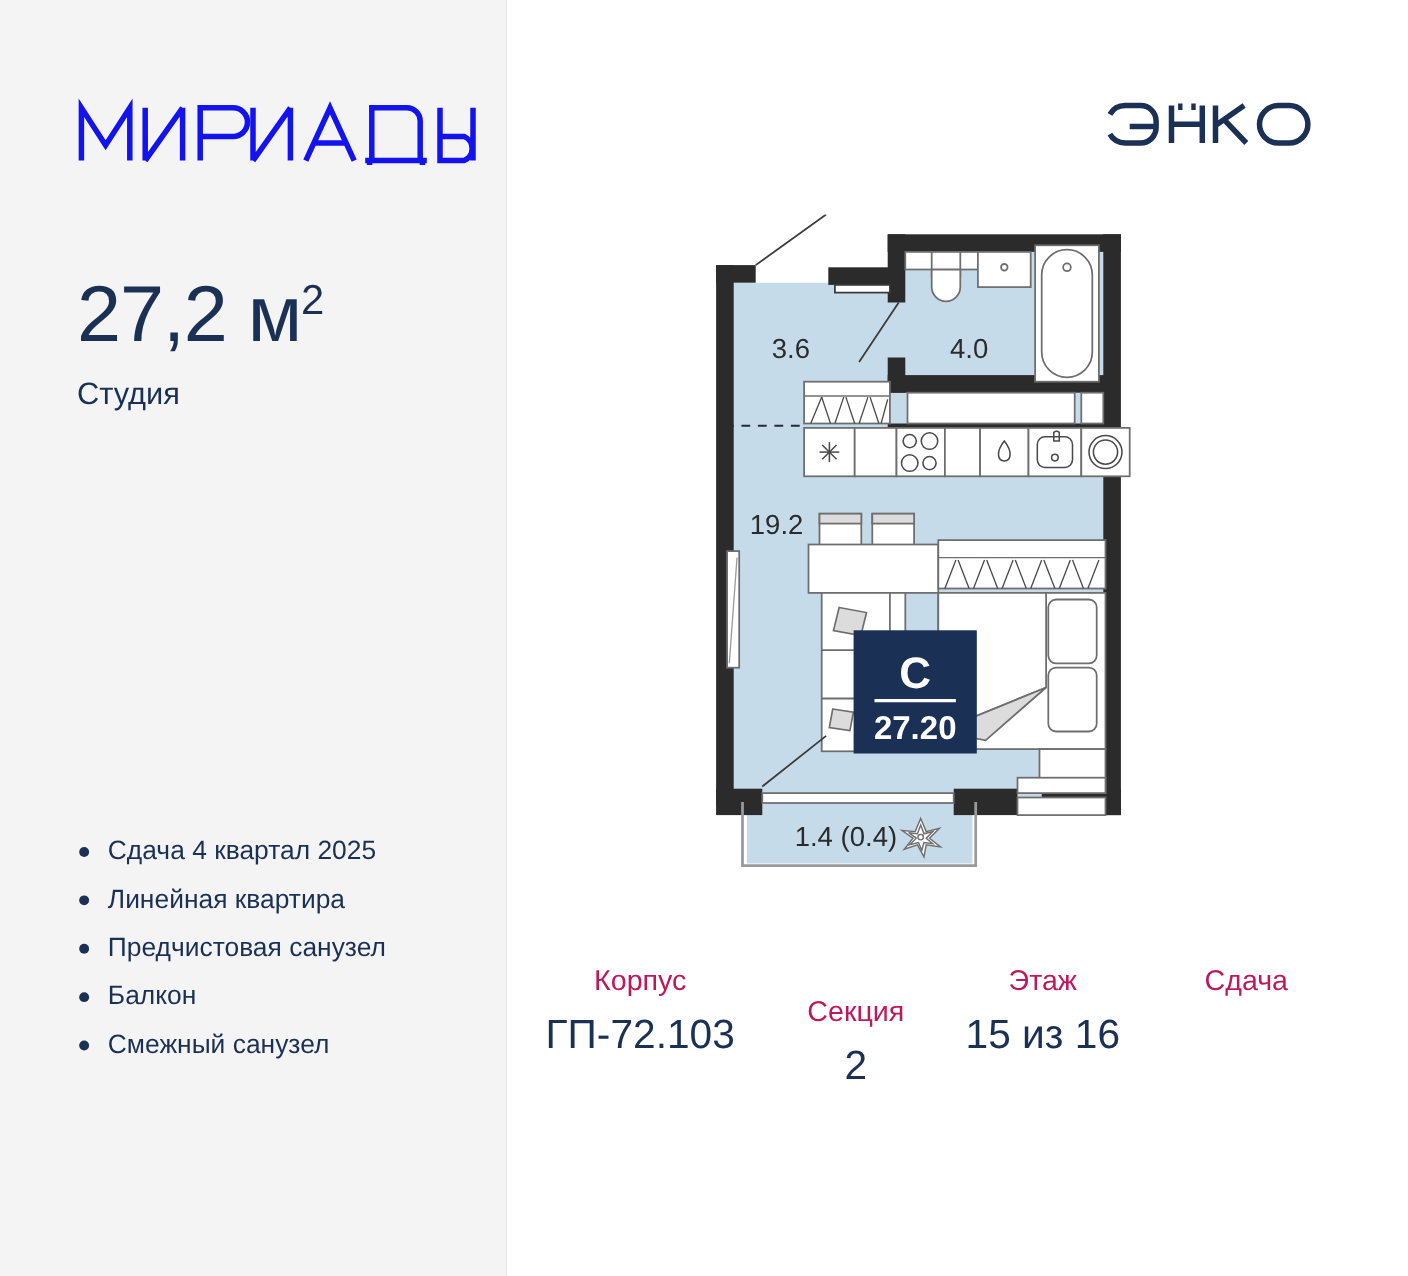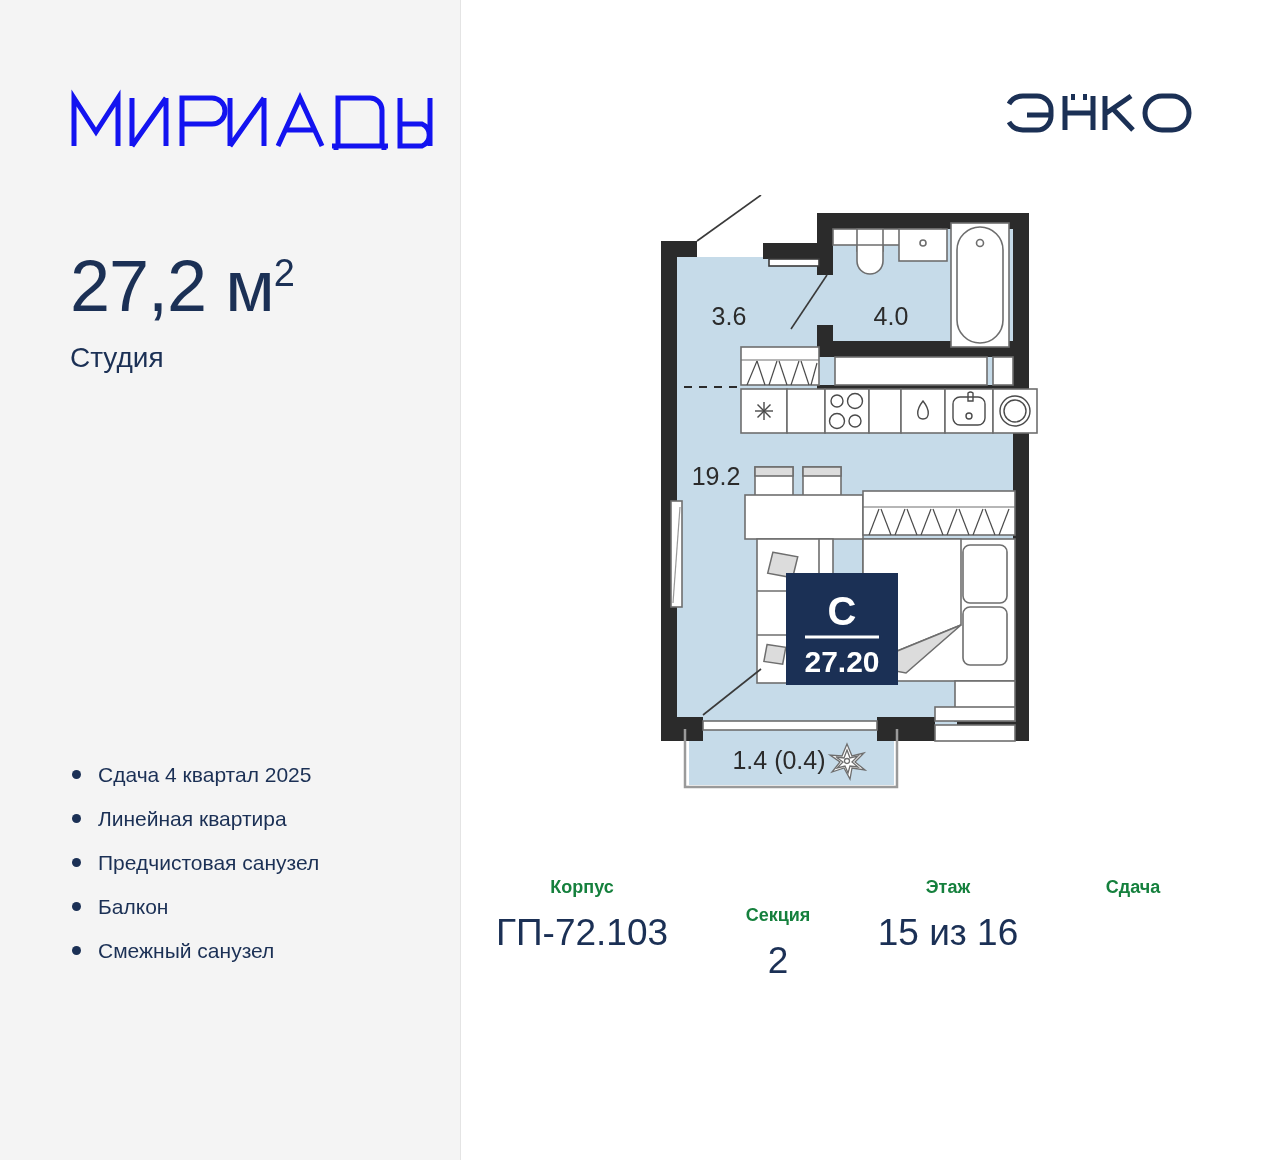--- a/index.html
+++ b/index.html
@@ -37,42 +37,42 @@
 
   .features{position:absolute;left:72px;top:752px;}
   .feature-row{
     display:flex;align-items:center;
     height:44px;
   }
   .bullet{
     width:9px;height:9px;border-radius:50%;
     background:#1b3055;flex:0 0 auto;margin-right:17px;
   }
-  .feature-text{font-size:21px;color:#1b3055;line-height:1;}
+  .feature-text{font-size:24px;color:#1b3055;line-height:1;}
 
   
   .right-panel{
     position:absolute;left:461px;top:0;width:819px;height:1160px;background:#fff;
   }
   .dev-logo{position:absolute;left:540px;top:92px;}
   .dev-logo svg{display:block;}
 
   
-  .plan-wrap{position:absolute;left:190px;top:195px;width:400px;height:640px;}
+  .plan-wrap{position:absolute;left:180px;top:195px;width:400px;height:640px;}
   .plan-wrap svg{display:block;}
 
   
   .specs{
     position:absolute;left:0;top:878px;width:819px;
     display:flex;
   }
   .spec{
     text-align:center;
   }
-  .spec-label{font-size:18px;color:#15803d;line-height:1;margin-bottom:18px;font-weight:700;}
+  .spec-label{font-size:26px;color:#be185d;line-height:1;margin-bottom:18px;font-weight:400;}
   .spec-value{font-size:37px;color:#1b3055;line-height:1;font-weight:400;white-space:nowrap;text-align:center;}
   .spec-korpus{width:242px;}
   .spec-sekciya{width:150px;margin-top:28px;}
   .spec-etazh{width:190px;}
   .spec-vysota{width:180px;}
 </style>
 </head>
 <body>
 
 <div class="page">

